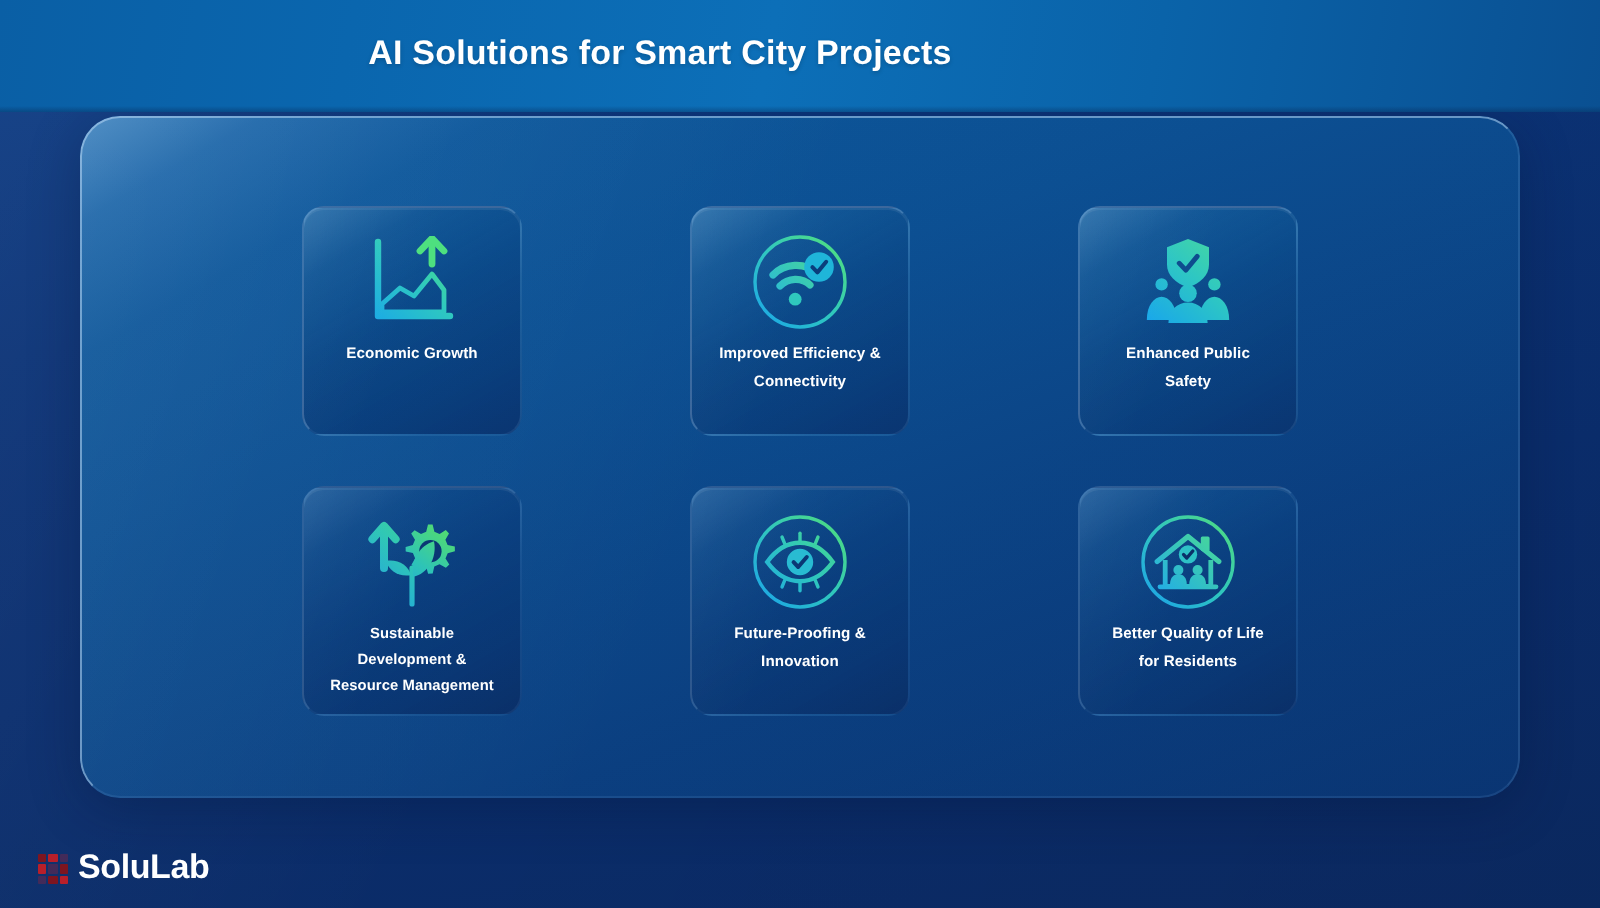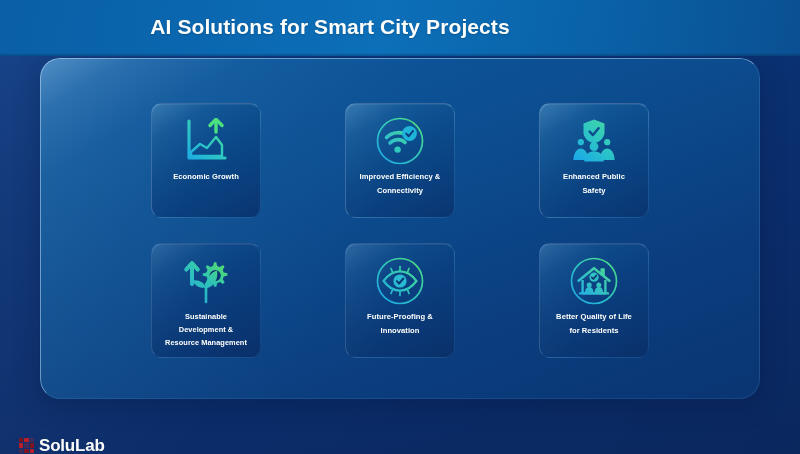--- a/index.html
+++ b/index.html
@@ -46,21 +46,21 @@
     background: linear-gradient(to bottom, rgba(0,0,0,0.0), rgba(5,30,70,0.35));
   }
 
   .slide-title {
     position: absolute;
     left: 0;
     top: 13px;
     width: 660px;
     text-align: center;
     color: #ffffff;
-    font-size: 21px;
+    font-size: 17px;
     font-weight: bold;
     letter-spacing: 0.1px;
     line-height: 28px;
     z-index: 4;
     text-shadow: 0 1px 2px rgba(0,0,0,0.18);
   }
 
   
   .panel {
     position: absolute;
@@ -179,23 +179,23 @@
     letter-spacing: 0.05px;
     padding: 0 2px;
     width: 100%;
   }
   .card-label.three-line { font-size: 7.4px; line-height: 13px; }
 
   
   .footer-logo {
     position: absolute;
     left: 19px;
-    bottom: 0;
+    bottom: 12px;
     display: flex;
-    align-items: center;
+    align-items: flex-end;
     gap: 5px;
     z-index: 5;
     margin-top: 28px;
   }
   .logo-mark {
     width: 15px;
     height: 15px;
     display: grid;
     grid-template-columns: repeat(3, 1fr);
     grid-template-rows: repeat(3, 1fr);

